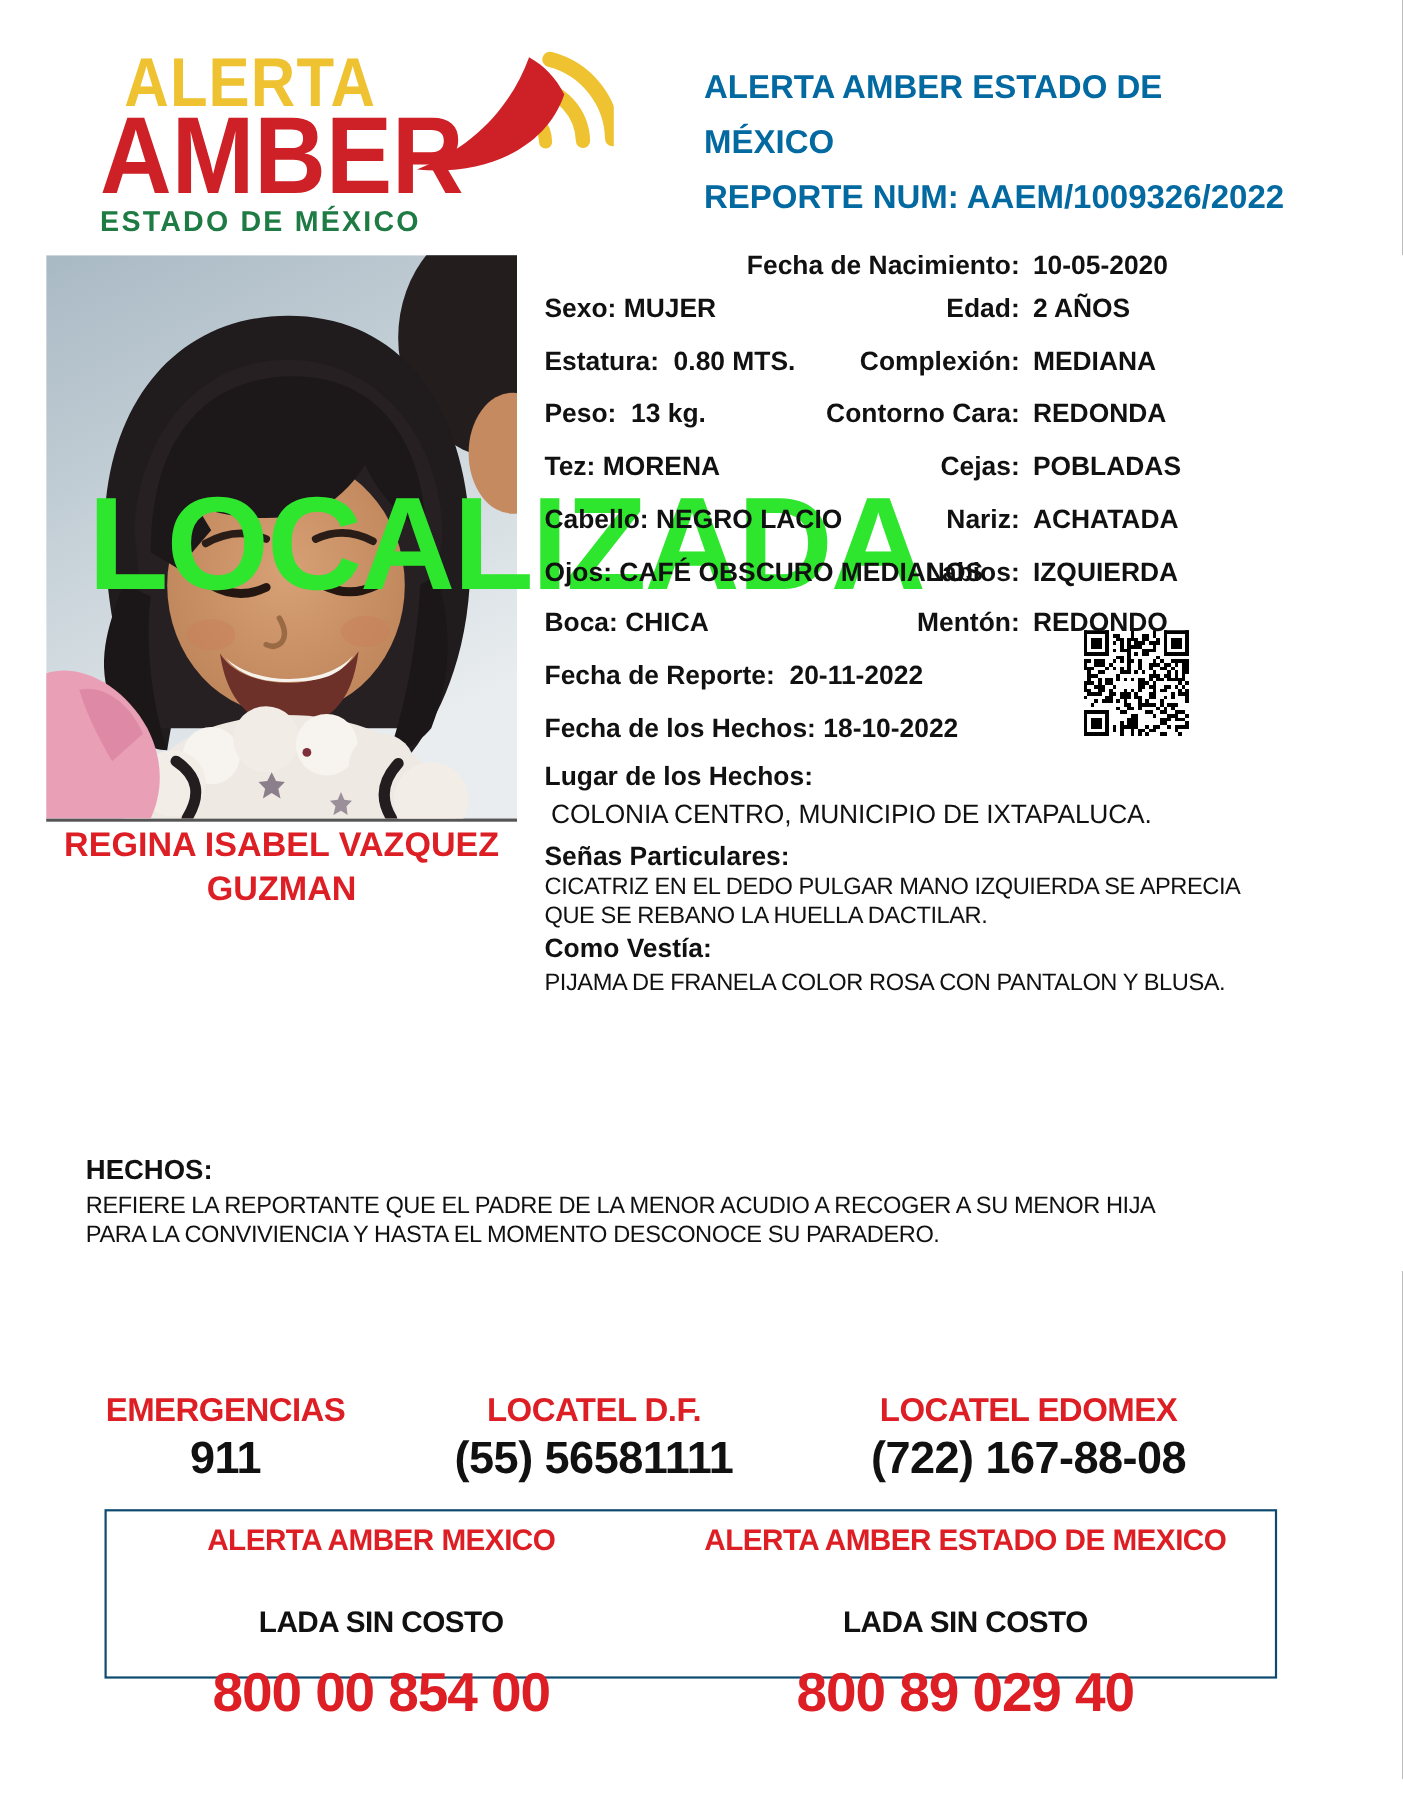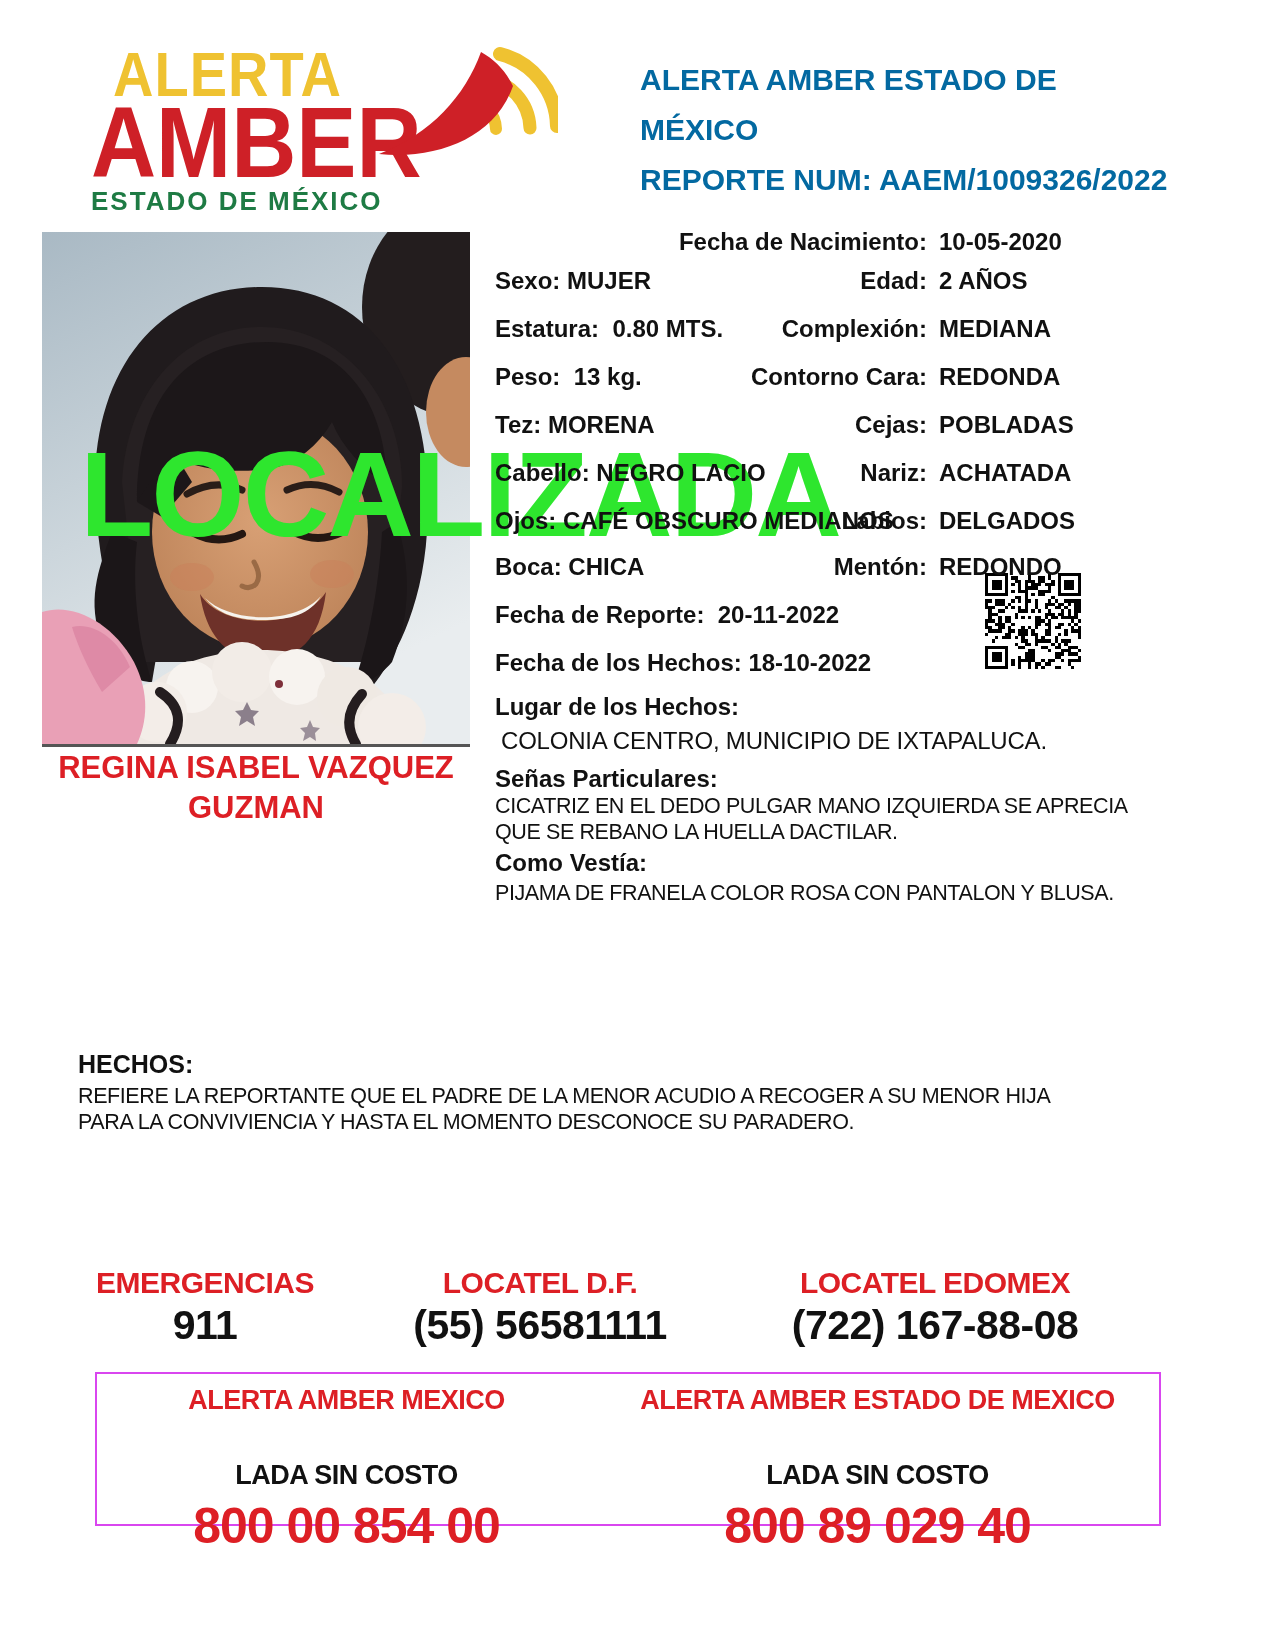--- a/index.html
+++ b/index.html
@@ -70,27 +70,27 @@
   .hechos-label{font-weight:bold;font-size:25px;margin-bottom:4px;}
   .hechos-text{font-size:21.5px;line-height:26px;letter-spacing:-0.4px;}
   
   .contacts{position:absolute;left:55px;top:1266px;width:1090px;display:grid;grid-template-columns:300px 370px 420px;}
   .contact{text-align:center;}
   .contact .clabel{color:var(--alert-red);font-weight:bold;font-size:30px;letter-spacing:-0.5px;}
   .contact .cnumber{color:#111;font-weight:bold;font-size:41px;margin-top:2px;letter-spacing:-0.5px;}
   
   .footer-box{
     position:absolute;left:95px;top:1372px;width:1062px;height:150px;
-    border:2px solid #d946ef;
+    border:2px solid #0c4a6e;
     display:grid;grid-template-columns:47% 53%;
   }
   .fcell{text-align:center;padding-top:11px;}
   .fcell .ftitle{color:var(--alert-red);font-weight:bold;font-size:27px;letter-spacing:-0.5px;}
   .fcell .fsub{color:#111;font-weight:bold;font-size:27px;letter-spacing:-0.5px;margin-top:44px;}
-  .fcell .fnumber{color:var(--alert-red);font-weight:bold;font-size:50px;margin-top:6px;letter-spacing:-1px;}
+  .fcell .fnumber{color:var(--alert-red);font-weight:bold;font-size:50px;margin-top:18px;letter-spacing:-1px;}
 </style>
 </head>
 <body>
 
 <div class="page">
 
   <div class="logo">
     <div class="logo-alerta">ALERTA</div>
     <div class="logo-amber">AMBER</div>
     <svg class="logo-swoosh" width="185" height="155" viewBox="0 0 185 155">
@@ -223,21 +223,21 @@
       <div class="dpair">
           <span class="rlabel">Nariz:</span>
           <span class="rvalue">ACHATADA</span>
         </div>
     </div>
 
     <div class="drow" style="top:292px;">
       <div class="dleft"><span>Ojos:</span> <span>CAFÉ OBSCURO MEDIANOS</span></div>
       <div class="dpair">
           <span class="rlabel">Labios:</span>
-          <span class="rvalue">DELGADOS</span>
+          <span class="rvalue">IZQUIERDA</span>
         </div>
     </div>
 
     <div class="drow" style="top:338px;">
       <div class="dleft"><span>Boca:</span> <span>CHICA</span></div>
       <div class="dpair">
           <span class="rlabel">Mentón:</span>
           <span class="rvalue">REDONDO</span>
         </div>
     </div>

